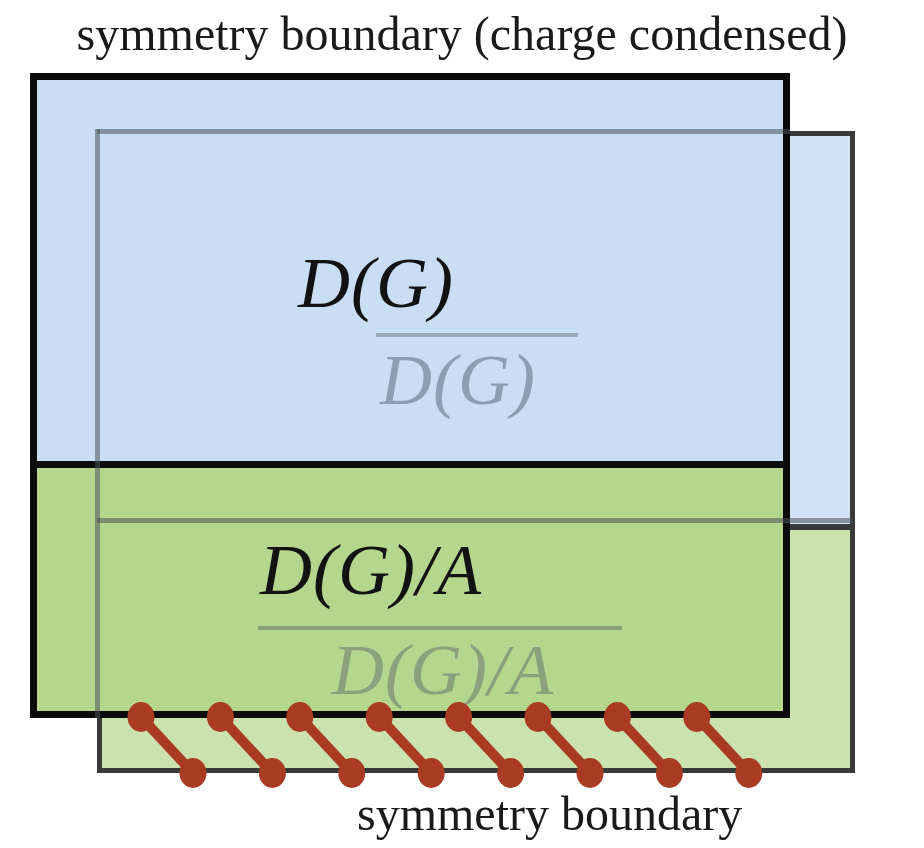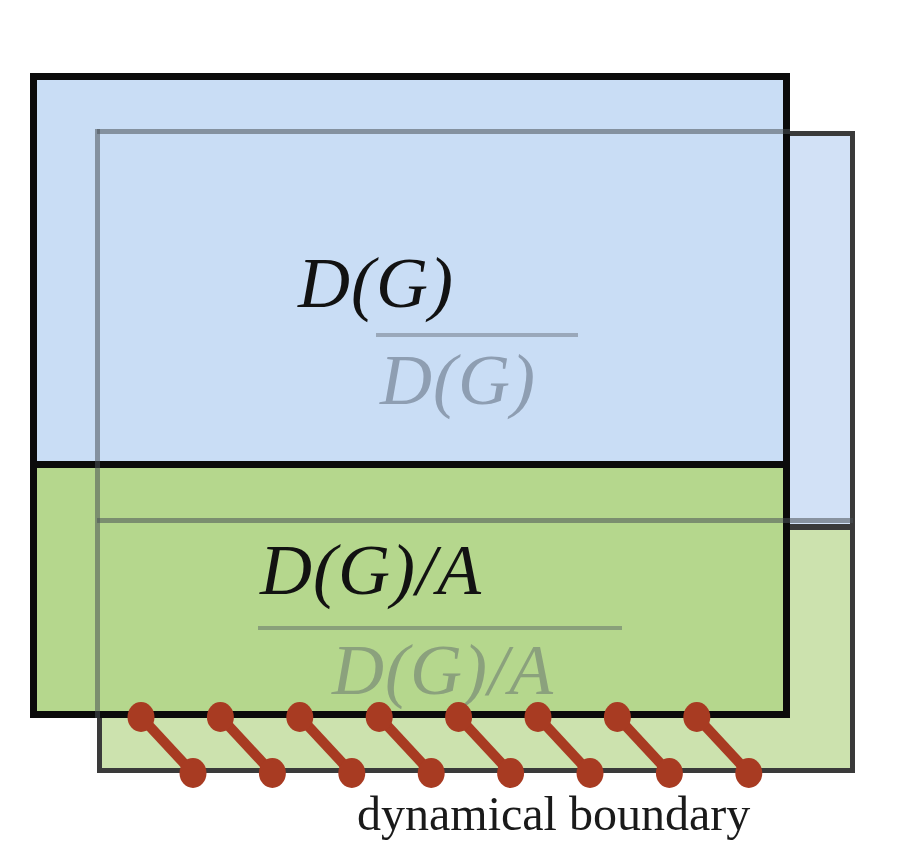--- a/index.html
+++ b/index.html
@@ -73,20 +73,21 @@
   .caption-bottom { left: 357px; top: 788px; }
 
   
   .dimer-layer { left: 0; top: 0; z-index: 5; pointer-events: none; }
 </style>
 </head>
 <body>
 
 <div id="figure">
 
+  <div class="abs caption caption-top">symmetry boundary (charge condensed)</div>
 
   <div class="abs back-rect"></div>
 
   <div class="abs front-rect"></div>
 
   <div class="abs ghost ghost-top"></div>
   <div class="abs ghost ghost-left"></div>
   <div class="abs ghost ghost-divider"></div>
 
   <div class="abs math label-front label-blue-front">D(G)</div>
@@ -117,15 +118,15 @@
       <ellipse cx="538" cy="717" rx="13.5" ry="15" fill="#a83b22"></ellipse>
       <ellipse cx="590" cy="773" rx="13.5" ry="15" fill="#a83b22"></ellipse>
       <line x1="617.4000000000001" y1="717" x2="669.4000000000001" y2="773" stroke="#a83b22" stroke-width="10"></line>
       <ellipse cx="617.4000000000001" cy="717" rx="13.5" ry="15" fill="#a83b22"></ellipse>
       <ellipse cx="669.4000000000001" cy="773" rx="13.5" ry="15" fill="#a83b22"></ellipse>
       <line x1="696.8000000000001" y1="717" x2="748.8000000000001" y2="773" stroke="#a83b22" stroke-width="10"></line>
       <ellipse cx="696.8000000000001" cy="717" rx="13.5" ry="15" fill="#a83b22"></ellipse>
       <ellipse cx="748.8000000000001" cy="773" rx="13.5" ry="15" fill="#a83b22"></ellipse>
     </svg>
 
-  <div class="abs caption caption-bottom">dynamical boundary</div>
+  <div class="abs caption caption-bottom">symmetry boundary</div>
 
 </div>
 
 </body></html>

